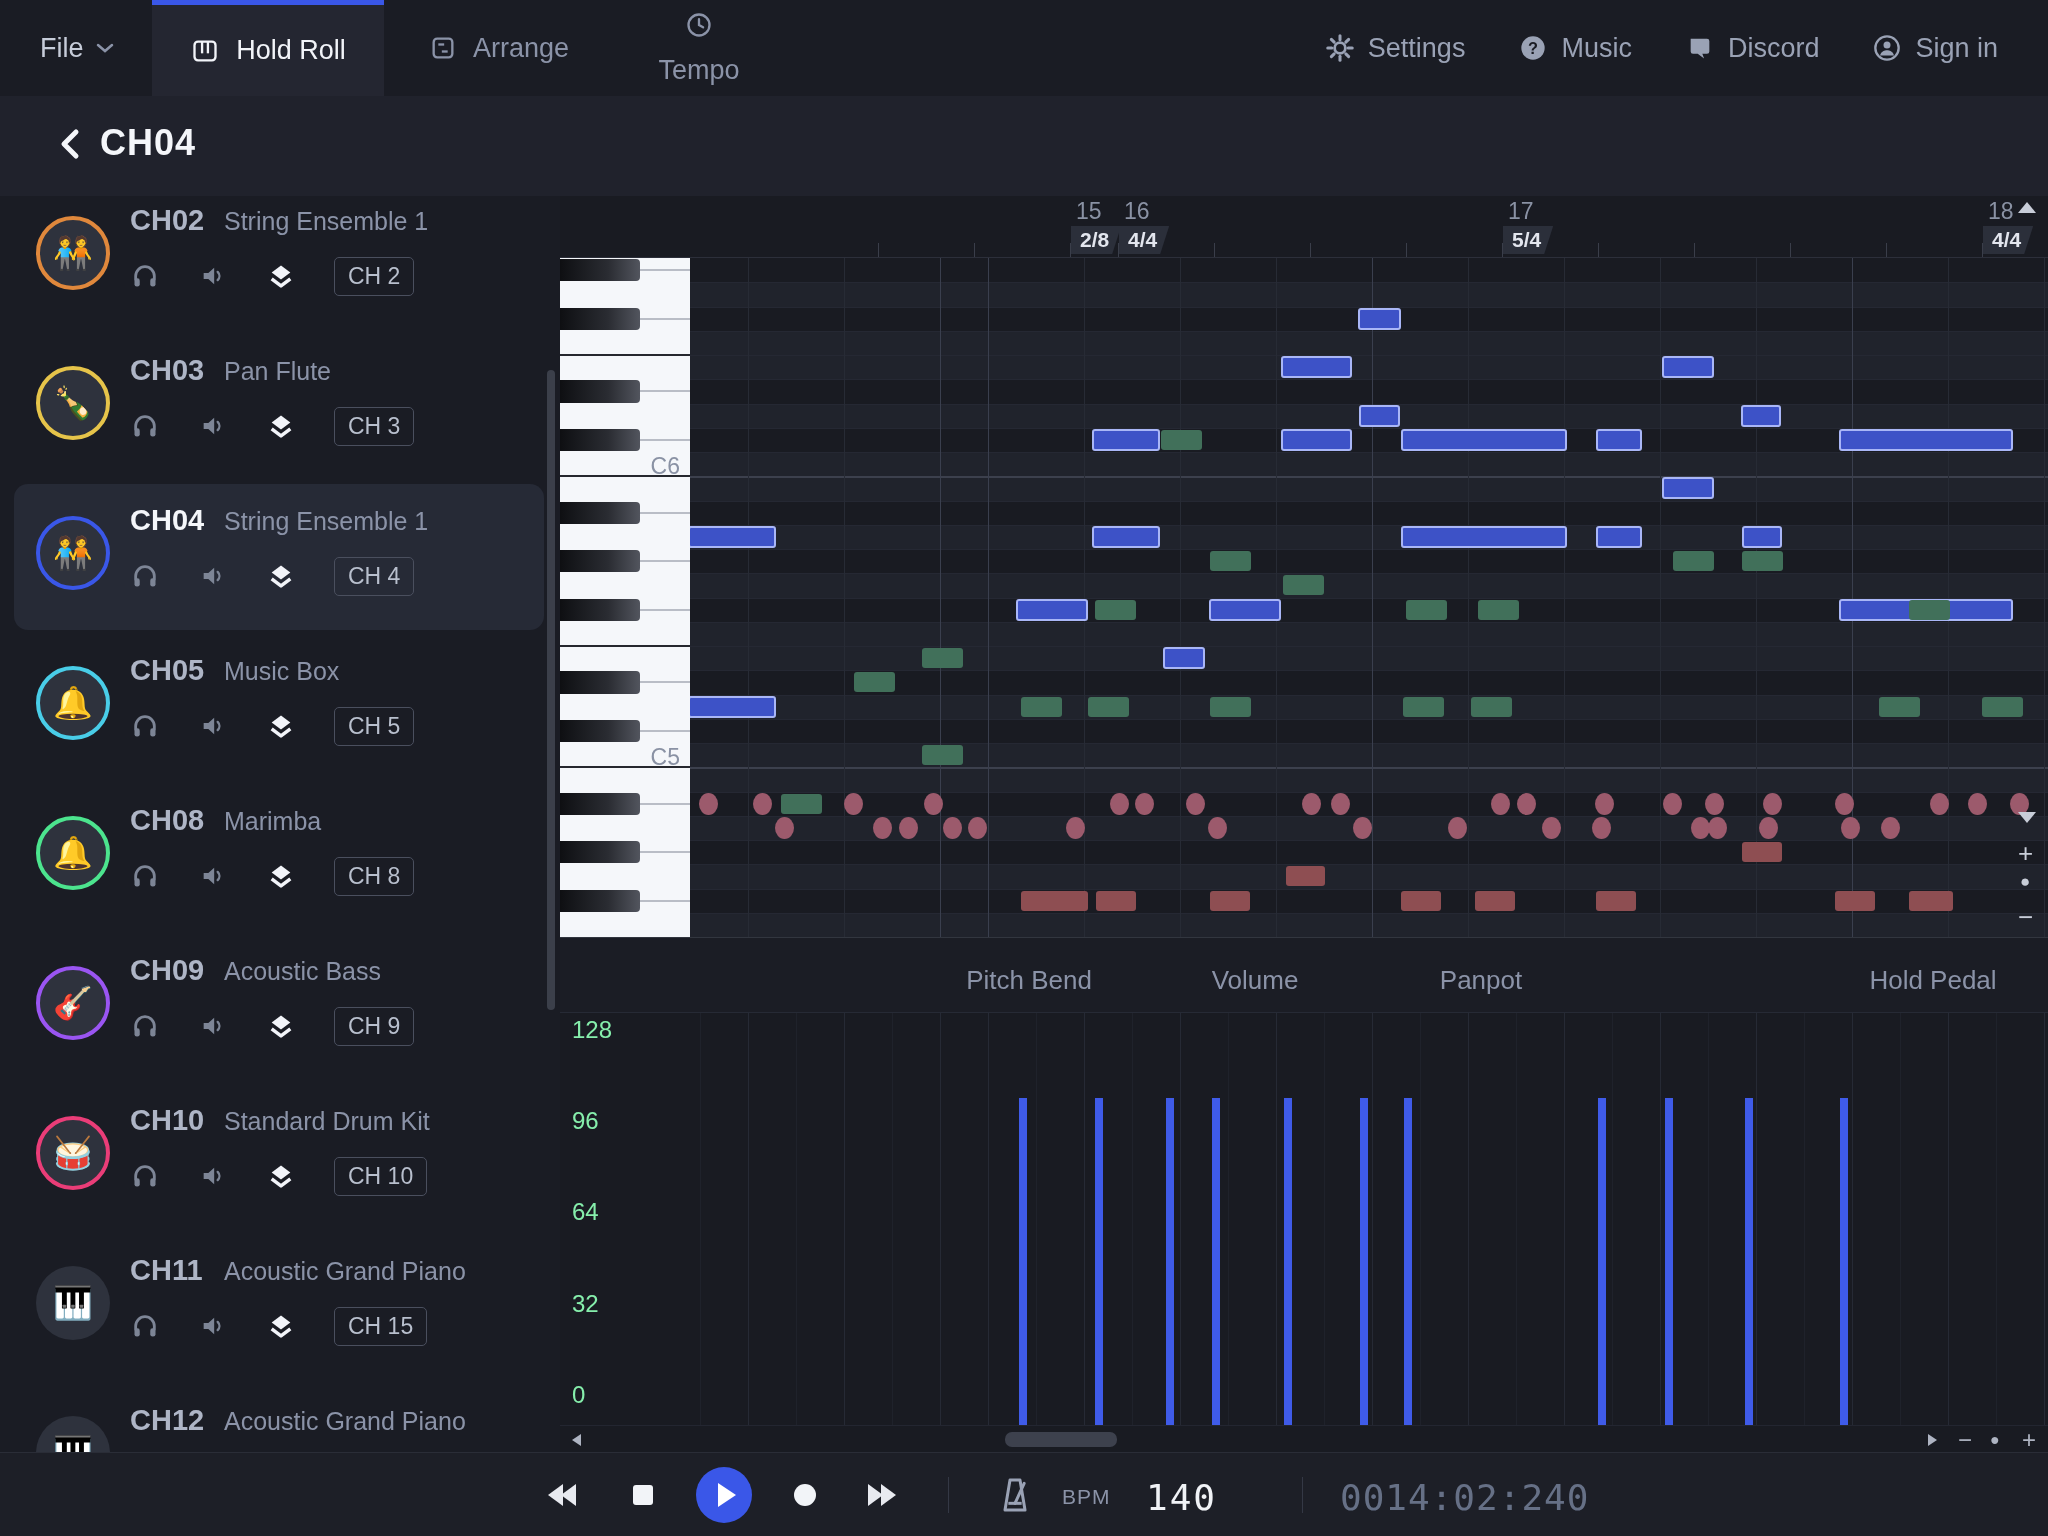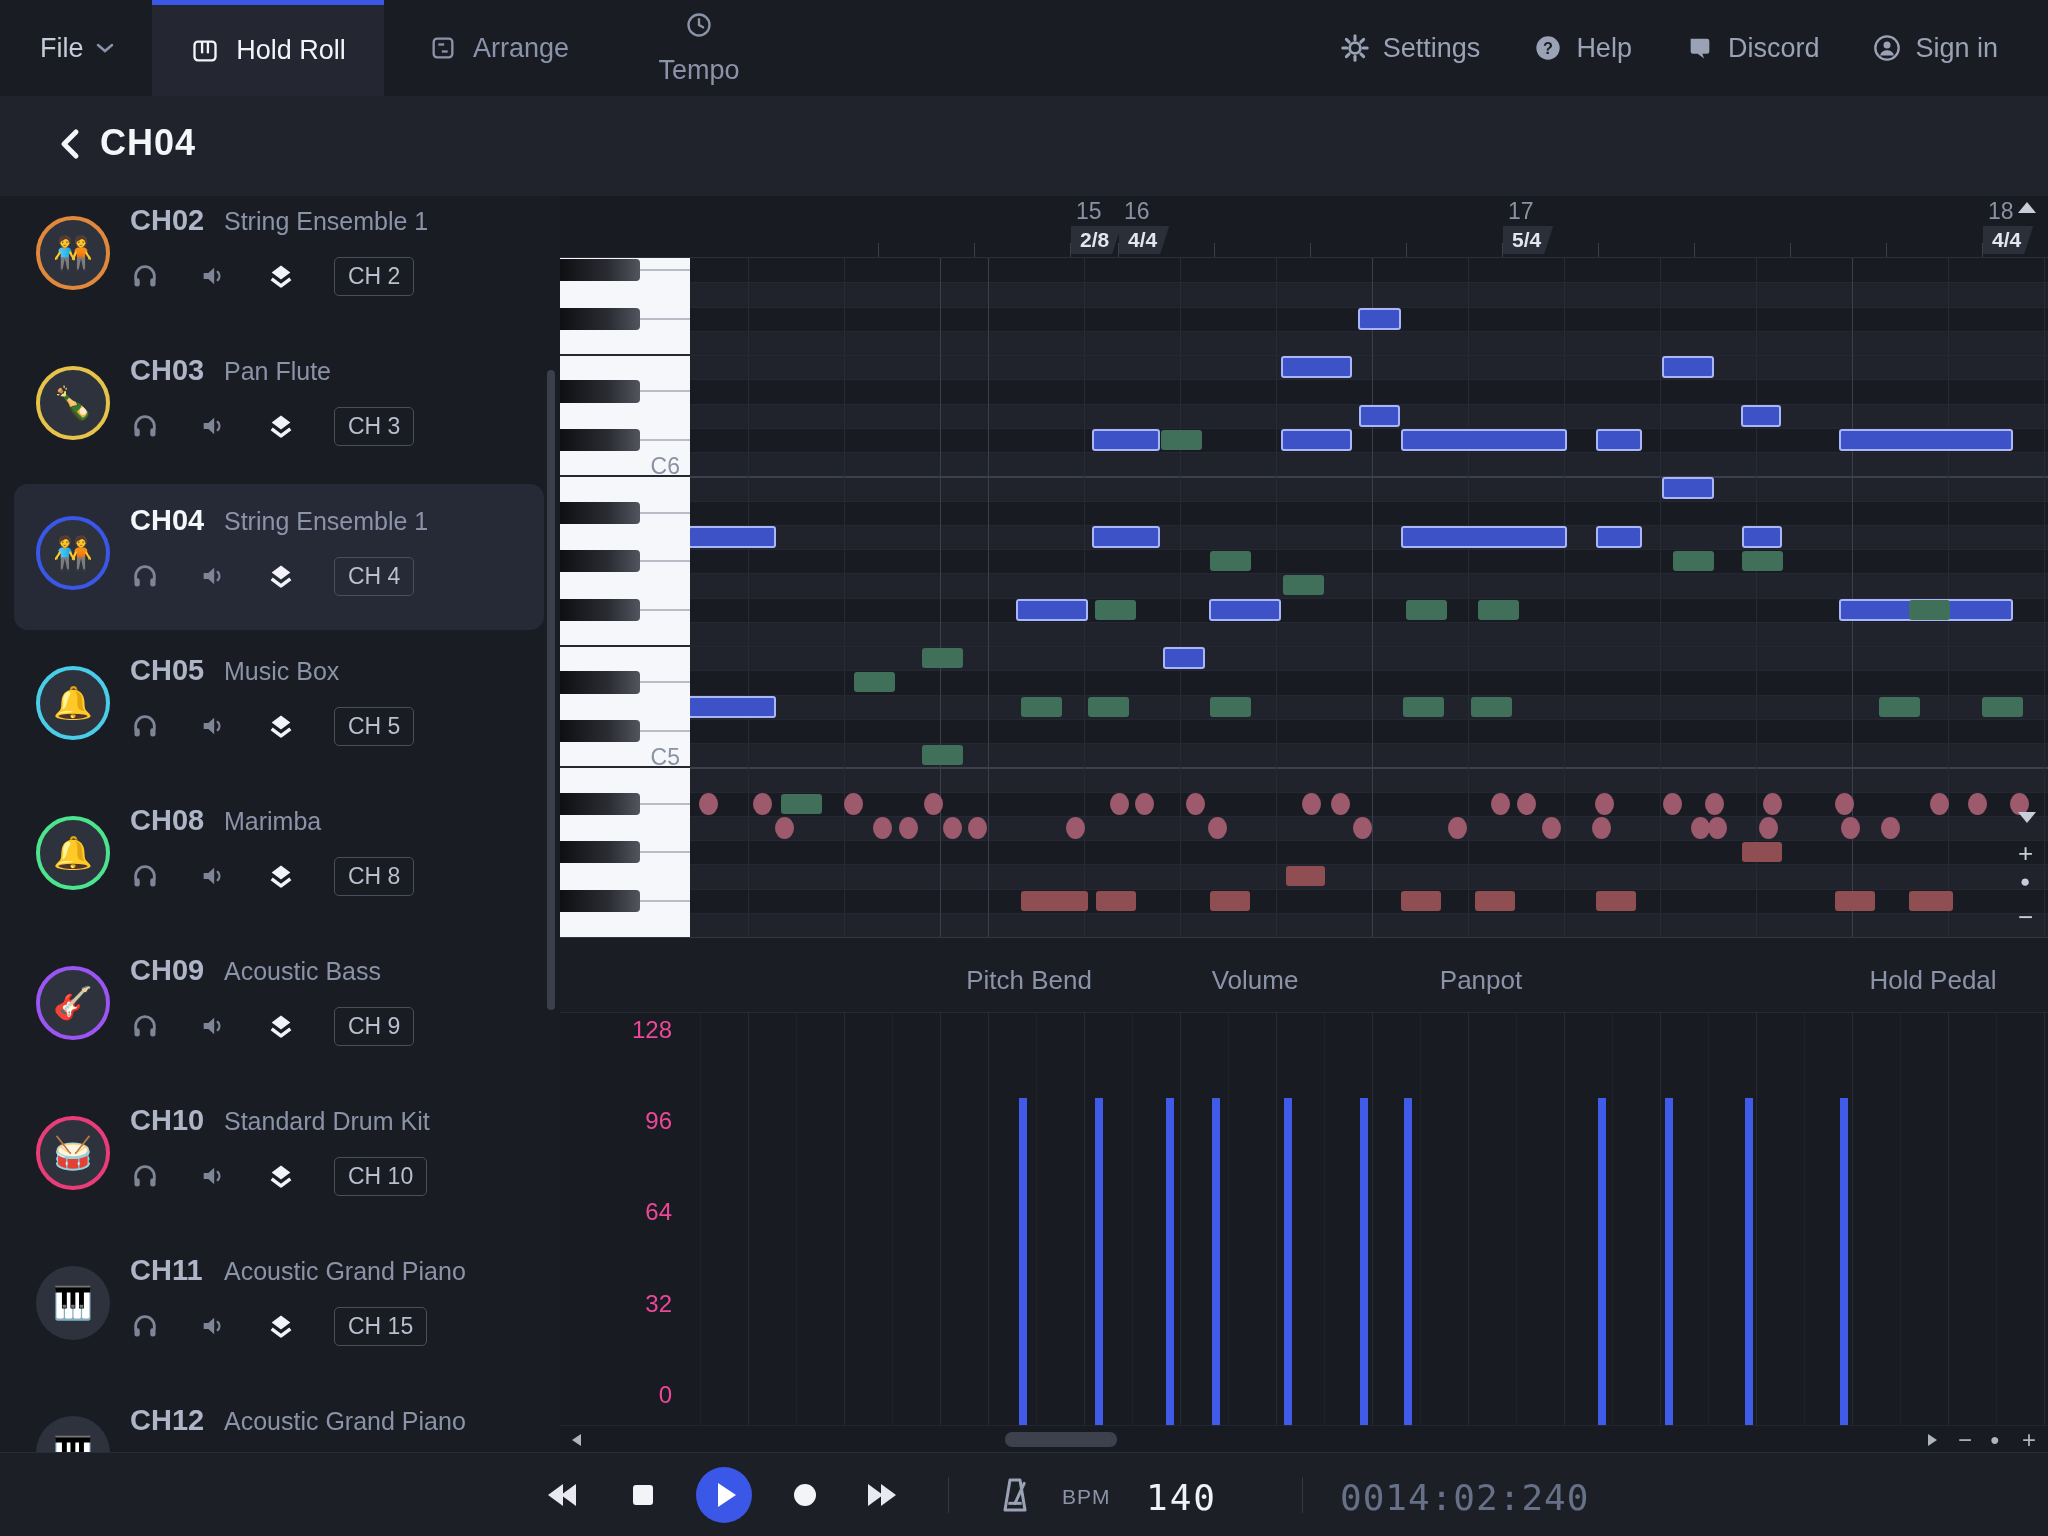--- a/index.html
+++ b/index.html
@@ -80,21 +80,21 @@
   .note-red { background:#8e4e52; }
   .drum-dot { position:absolute; width:19px; height:22px; border-radius:50%; background:#9c5a6c; }
 
   #roll-divider { position:absolute; left:0; top:741px; width:1488px; height:11px; background:#1b1d25; border-top:1px solid #32363f; }
 
   #tabbar { position:absolute; left:0; top:752px; width:1488px; height:65px; background:#1b1d25; border-bottom:1px solid #262a35; }
   .ctl-tab { position:absolute; top:0; width:226px; height:65px; display:flex; align-items:center; justify-content:center; font-size:26px; color:#8b93a8; cursor:pointer; }
   .ctl-tab.active { color:#f4f6fa; border-bottom:4px solid #3a57e8; }
 
   #velocity { position:absolute; left:0; top:817px; width:1488px; height:412px; background:#191b22; overflow:hidden; }
-  .v-axis { position:absolute; right:1376px; width:100px; text-align:right; font-size:24px; color:#ec4899; }
+  .v-axis { position:absolute; right:1376px; width:100px; text-align:left; font-size:24px; color:#86efac; }
   .v-line { position:absolute; top:0; width:1px; height:412px; background:#1f222b; }
   .v-line.beat { background:#262a35; }
   .v-bar { position:absolute; width:8px; background:#3f5be8; }
 
   #hscroll { position:absolute; left:0; top:1229px; width:1488px; height:27px; background:#191b22; border-top:1px solid #232631; }
   #hthumb { position:absolute; left:445px; top:6px; width:112px; height:15px; background:#3d414d; border-radius:7px; cursor:pointer; }
   .tri { width:0; height:0; position:absolute; cursor:pointer; }
   .hs-glyph { position:absolute; top:0; height:27px; display:flex; align-items:center; color:#aeb4c2; font-size:24px; cursor:pointer; }
 
   .edge-ctl { position:absolute; color:#c8cdd8; font-size:26px; cursor:pointer; }
@@ -177,21 +177,21 @@
           </span>
           <span>Settings</span>
         </div>
         <div class="tr-item">
           <span class="icon">
             <svg width="28" height="28" viewBox="0 0 24 24">
               <circle cx="12" cy="12" r="10" fill="#9aa2b5"></circle>
               <text x="12" y="17" text-anchor="middle" font-size="14" font-weight="bold" fill="#1a1c24" font-family="Liberation Sans,sans-serif">?</text>
             </svg>
           </span>
-          <span>Help</span>
+          <span>Music</span>
         </div>
         <div class="tr-item">
           <span class="icon">
             <svg width="28" height="28" viewBox="0 0 24 24">
               <path d="M4 4 h14 a2 2 0 0 1 2 2 v9 a2 2 0 0 1 -2 2 h-4 l1.5 4 -5.5-4 H6 a2 2 0 0 1 -2-2 Z" fill="#9aa2b5"></path>
             </svg>
           </span>
           <span>Discord</span>
         </div>
         <div class="tr-item">

